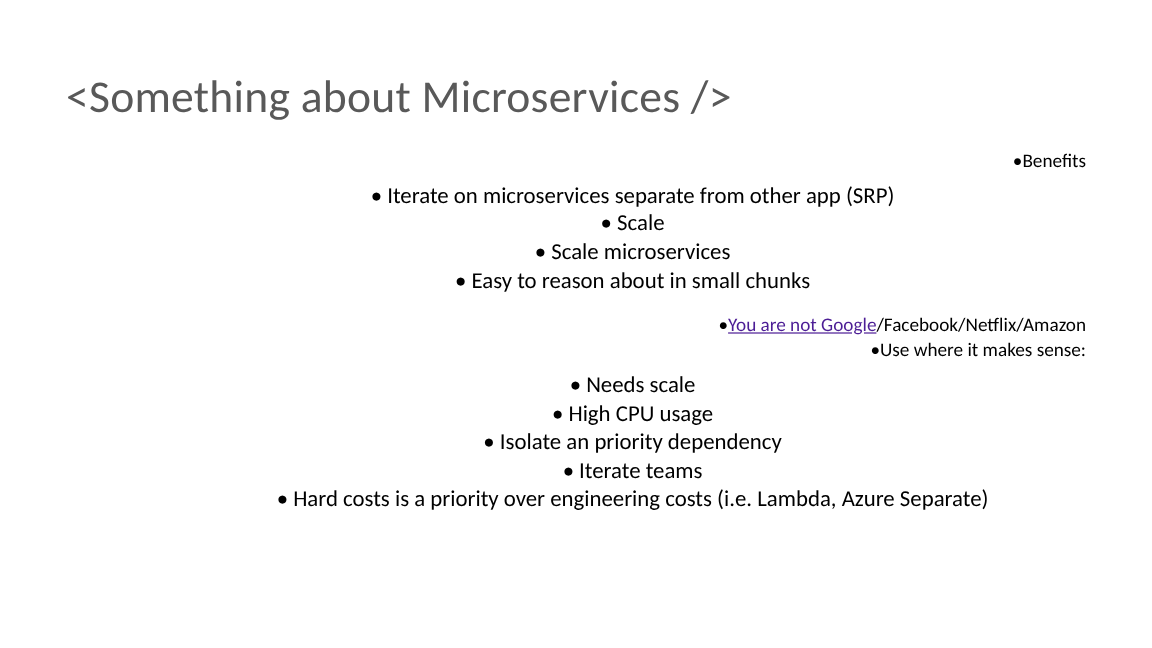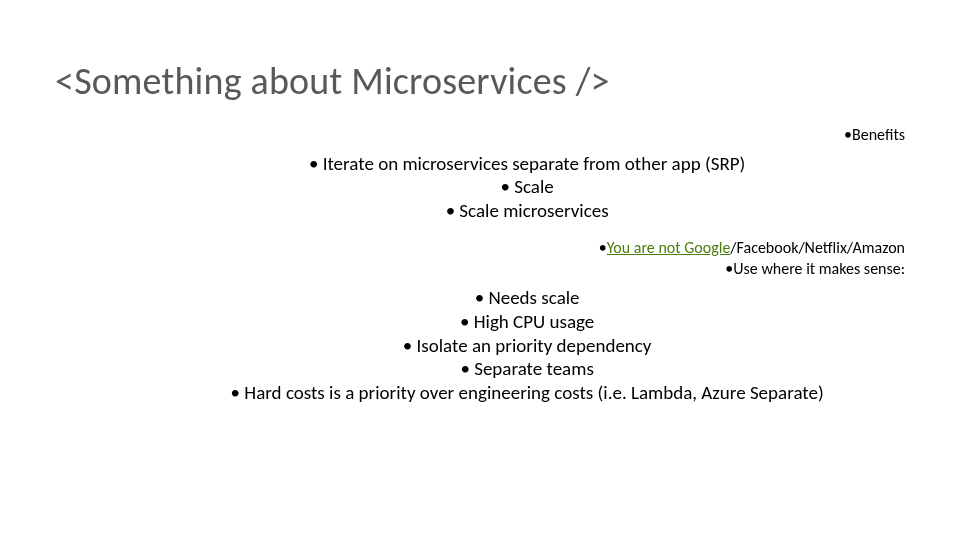--- a/index.html
+++ b/index.html
@@ -35,49 +35,50 @@
     line-height: 1.25;
     margin: 0 0 0 90px;
     text-align: center;
   }
   .bullet {
     display: inline-block;
     width: 18px;
   }
   .l1 .bullet { width: 16px; }
   .link {
-    color: #4d7c0f;
+    color: #4c1d95;
     text-decoration: underline;
   }
   .block { margin-bottom: 14px; }
 </style>
 </head>
 <body>
 
 <div class="slide">
 
   <div class="title">&lt;Something about Microservices /&gt;</div>
 
   <div class="block">
     <div class="l1">
       <span class="bullet">•</span><span>Benefits</span>
     </div>
     <div class="l2"><span class="bullet">•</span><span>Iterate on microservices separate from other app (SRP)</span></div>
     <div class="l2"><span class="bullet">•</span><span>Scale</span></div>
     <div class="l2"><span class="bullet">•</span><span>Scale microservices</span></div>
+    <div class="l2"><span class="bullet">•</span><span>Easy to reason about in small chunks</span></div>
   </div>
 
   <div class="l1 tight">
     <span class="bullet">•</span><a class="link" href="#">You are not Google</a><span>/Facebook/Netflix/Amazon</span>
   </div>
 
   <div class="block">
     <div class="l1">
       <span class="bullet">•</span><span>Use where it makes sense:</span>
     </div>
     <div class="l2"><span class="bullet">•</span><span>Needs scale</span></div>
     <div class="l2"><span class="bullet">•</span><span>High CPU usage</span></div>
     <div class="l2"><span class="bullet">•</span><span>Isolate an priority dependency</span></div>
-    <div class="l2"><span class="bullet">•</span><span>Separate teams</span></div>
+    <div class="l2"><span class="bullet">•</span><span>Iterate teams</span></div>
     <div class="l2"><span class="bullet">•</span><span>Hard costs is a priority over engineering costs (i.e. Lambda, Azure Separate)</span></div>
   </div>
 
 </div>
 
 </body></html>

